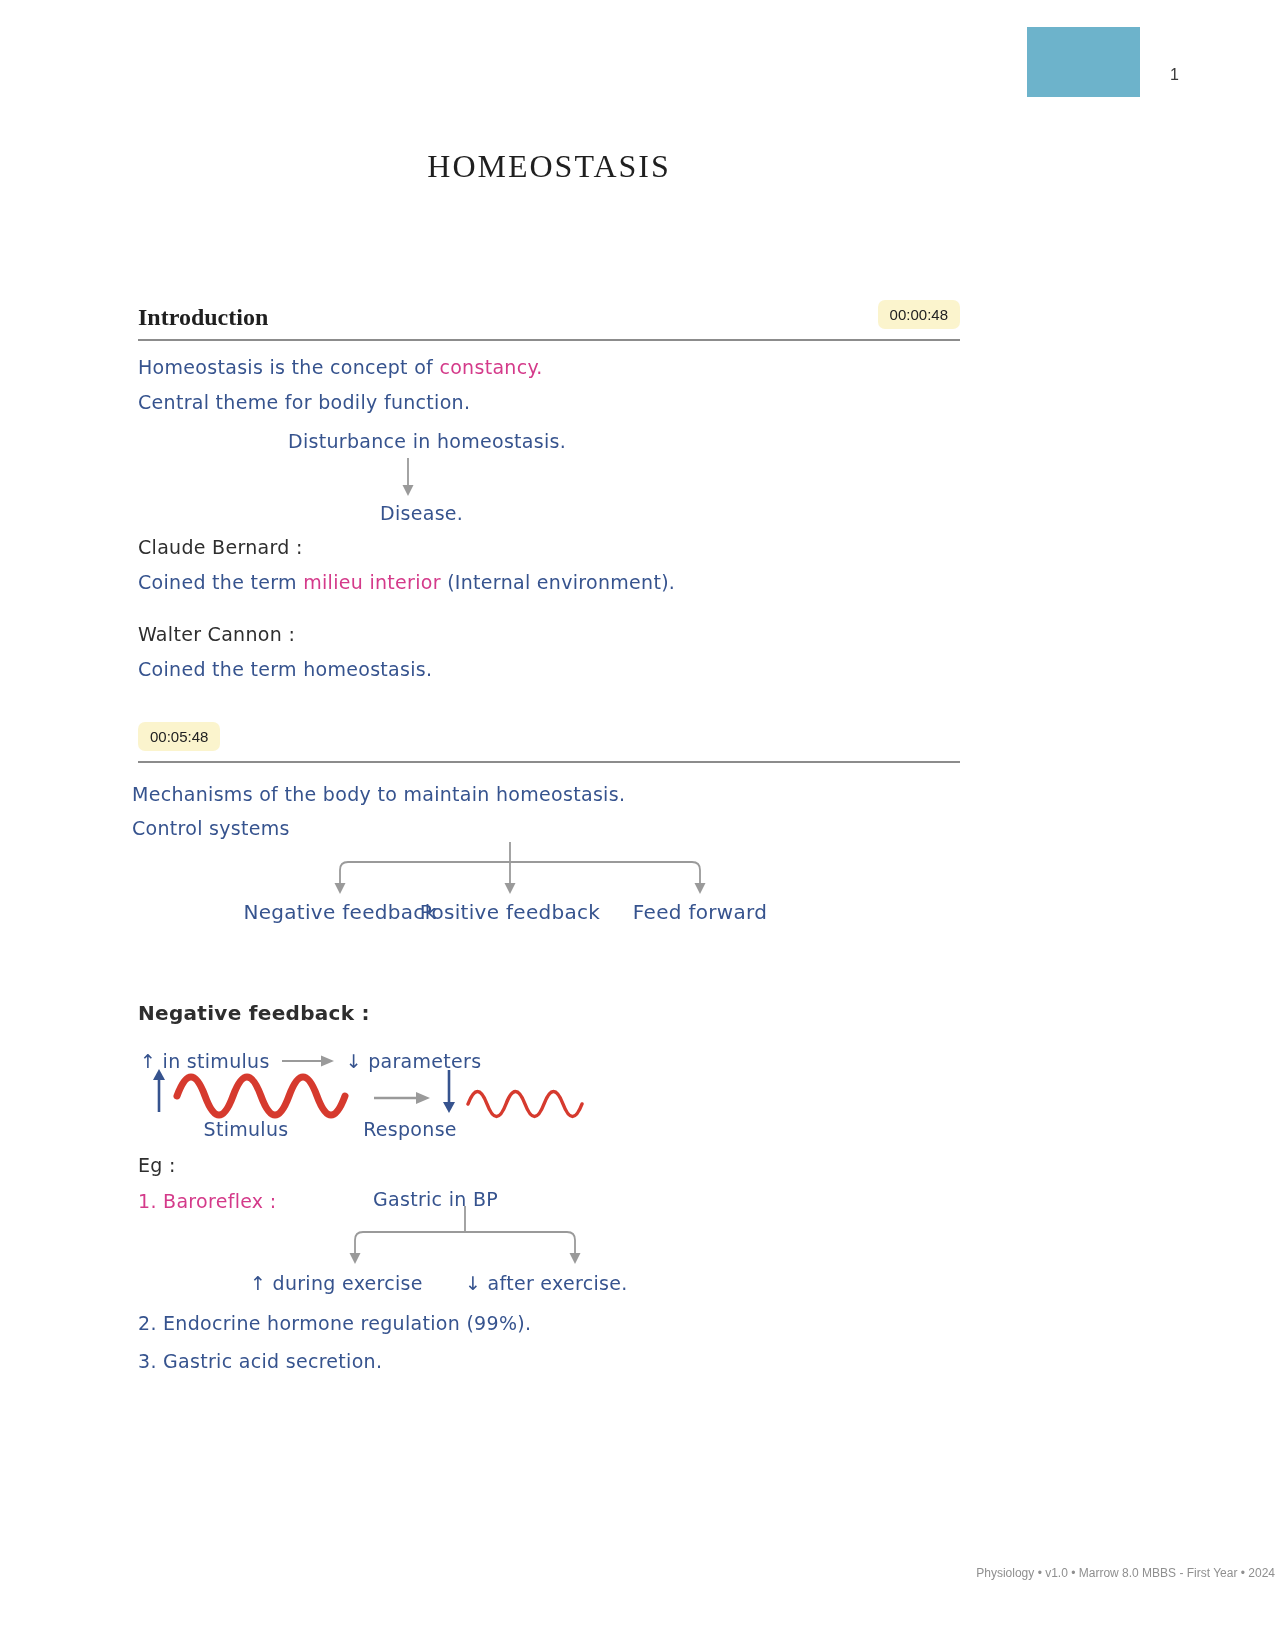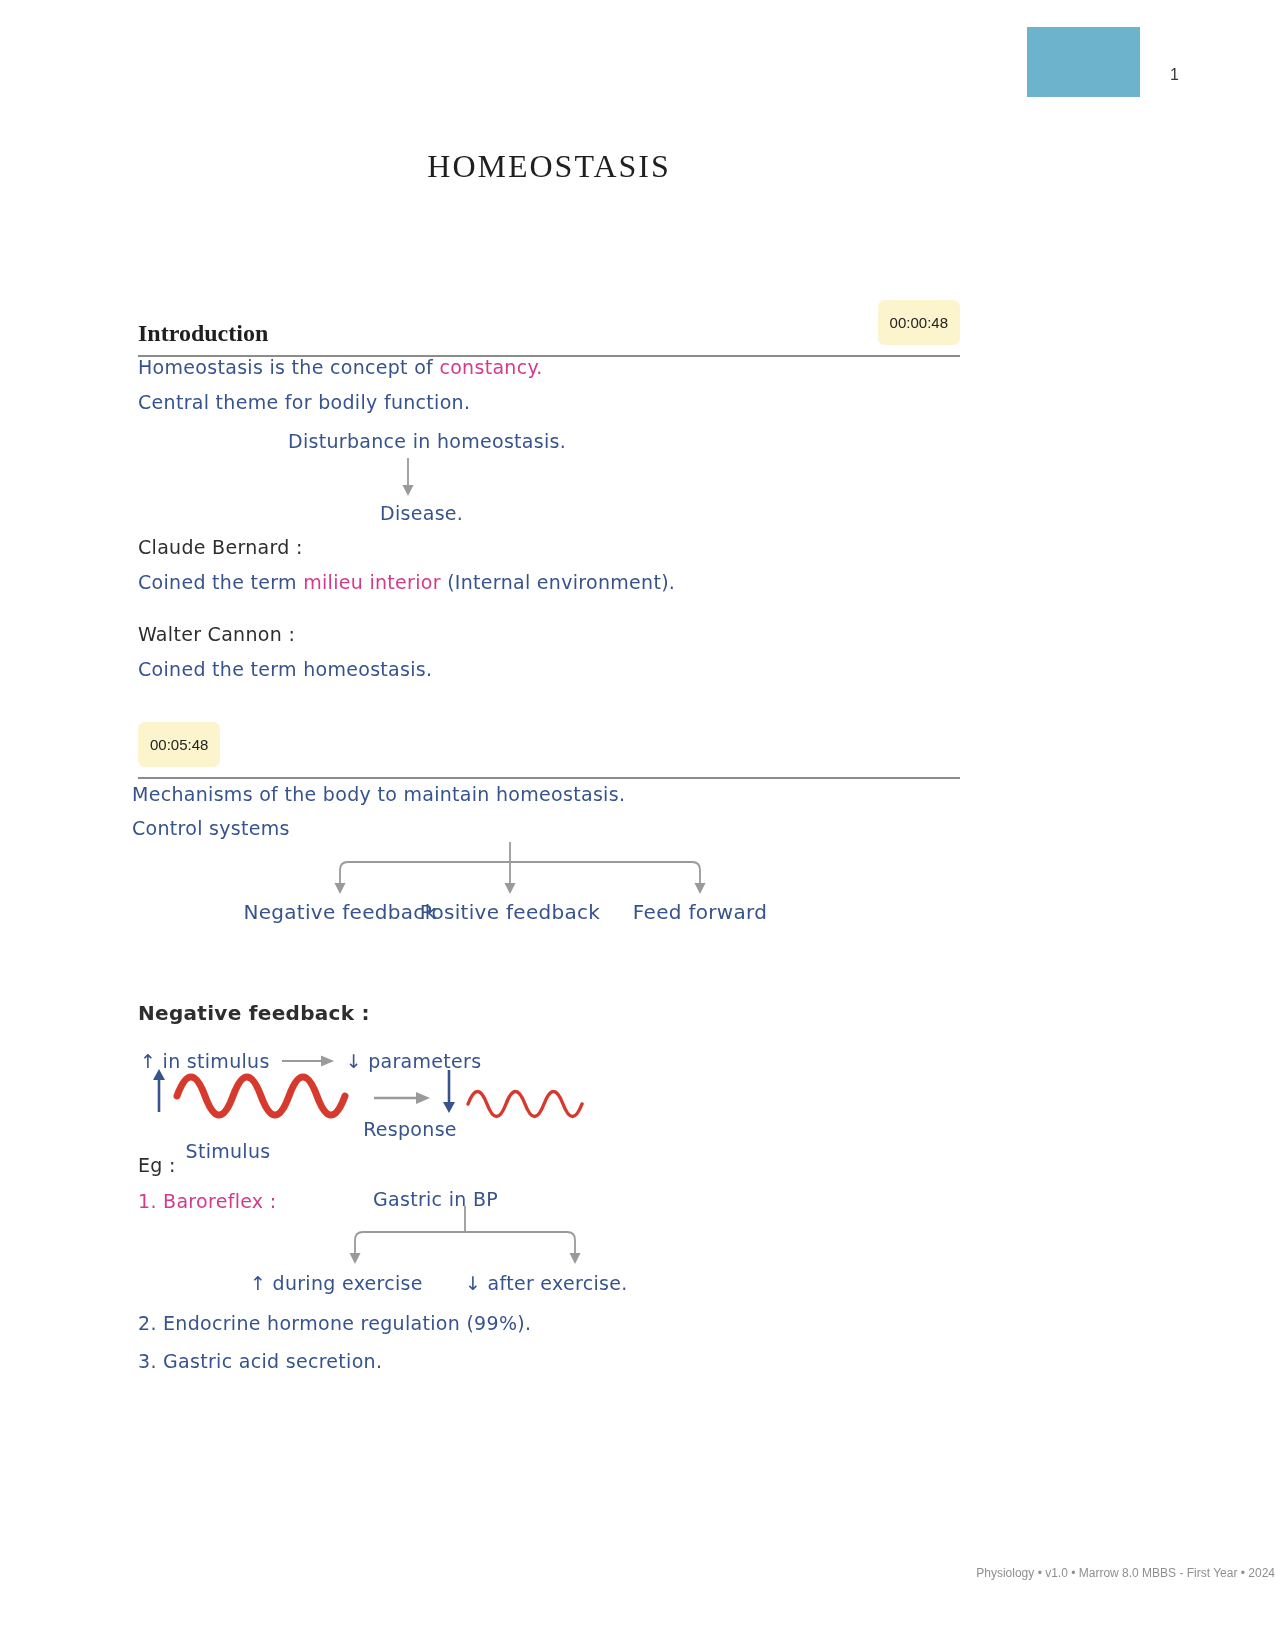--- a/index.html
+++ b/index.html
@@ -19,21 +19,21 @@
   
   .doc-title { position:absolute; left:138px; top:148px; width:822px; text-align:center;
     font-family:"Liberation Serif", serif; font-size:32px; letter-spacing:2px; color:var(--heading-dark,#1f1f1f); }
 
   
   .section-header { position:absolute; left:138px; width:822px;
     display:flex; justify-content:space-between; align-items:flex-end;
     border-bottom:2px solid var(--rule-gray,#8c8c8c); padding-bottom:8px; }
   .section-header h2 { font-family:"Liberation Serif", serif; font-size:24px; font-weight:bold;
     color:var(--heading-dark,#1f1f1f); }
-  .timestamp { background:var(--badge-bg,#fbf4cd); border-radius:7px; padding:14px 12px;
+  .timestamp { background:var(--badge-bg,#fbf4cd); border-radius:7px; padding:6px 12px;
     font-family:"Liberation Sans", sans-serif; font-size:15px; color:#222; margin-bottom:2px; }
 
   
   .hw { font-size:19px; letter-spacing:.3px; color:var(--ink-blue,#36538e); }
   .hw-dark { color:var(--ink-dark,#2e2e2e); }
   .hw-pink { color:var(--ink-pink,#d43a8a); }
   .hw-bold { font-weight:bold; }
   .center-col { left:132px; width:744px; text-align:left; }
 
   .tree-line { stroke:var(--arrow-gray,#9a9a9a); stroke-width:1.8; fill:none; }
@@ -137,21 +137,21 @@
 
   <svg class="abs" style="left:440px; top:1068px;" width="18" height="46" viewBox="0 0 18 46">
     <line class="blue-line" x1="9" y1="2" x2="9" y2="36"></line>
     <path class="blue-head" d="M9,45 l-6,-11 h12 z"></path>
   </svg>
 
   <svg class="abs wave" style="left:464px; top:1082px; stroke-width:3.5;" width="120" height="38" viewBox="0 0 120 38">
     <path d="M4,22 q9.5,-25 19,0 t19,0 t19,0 t19,0 t19,0 t19,0" fill="none"></path>
   </svg>
 
-  <div class="abs hw" style="left:228px; top:1118px; transform:translateX(-50%);margin-top:22px;">Stimulus</div>
+  <div class="abs hw" style="left:246px; top:1118px; transform:translateX(-50%);">Stimulus</div>
   <div class="abs hw" style="left:410px; top:1118px; transform:translateX(-50%);">Response</div>
 
   <div class="abs hw hw-dark" style="left:138px; top:1154px;">Eg :</div>
 
   <div class="abs hw hw-pink" style="left:138px; top:1190px;">1. Baroreflex :</div>
   <div class="abs hw" style="left:373px; top:1188px;">Gastric in BP</div>
 
   <svg class="abs" style="left:138px; top:1206px;" width="500" height="60" viewBox="0 0 500 60">
     <path class="tree-line" d="M327,0 V26"></path>
     <path class="tree-line" d="M217,48 V34 Q217,26 225,26 H429 Q437,26 437,34 V48"></path>

